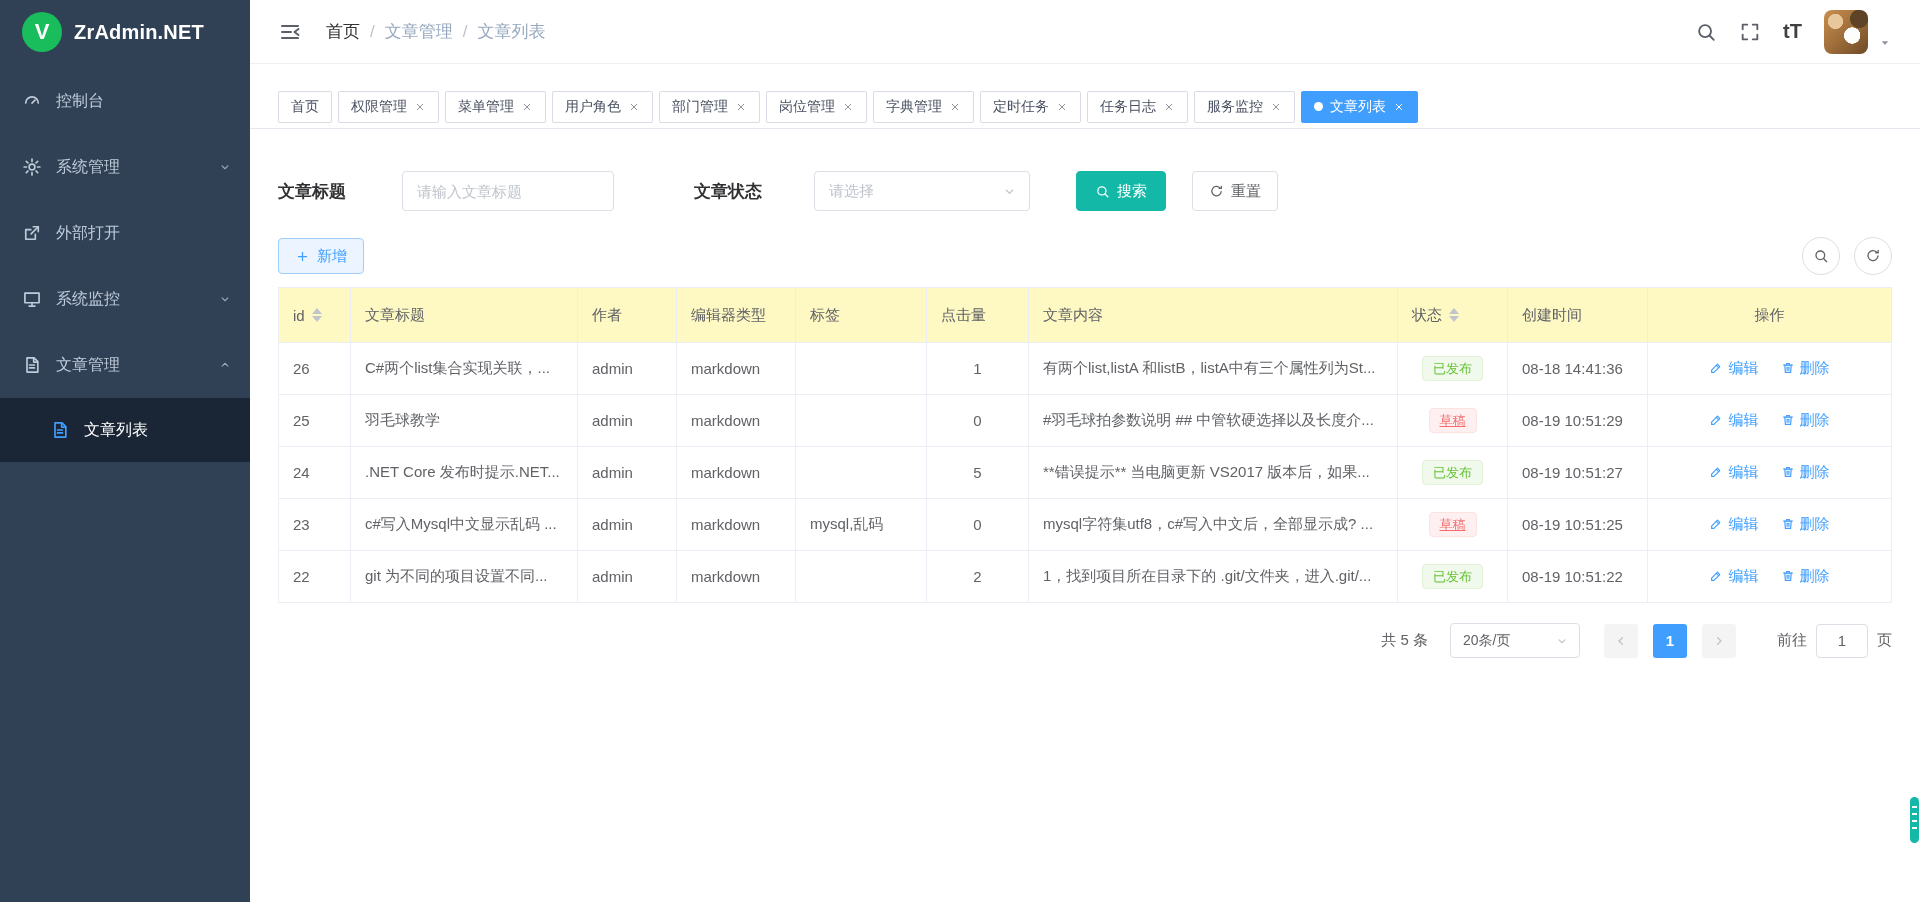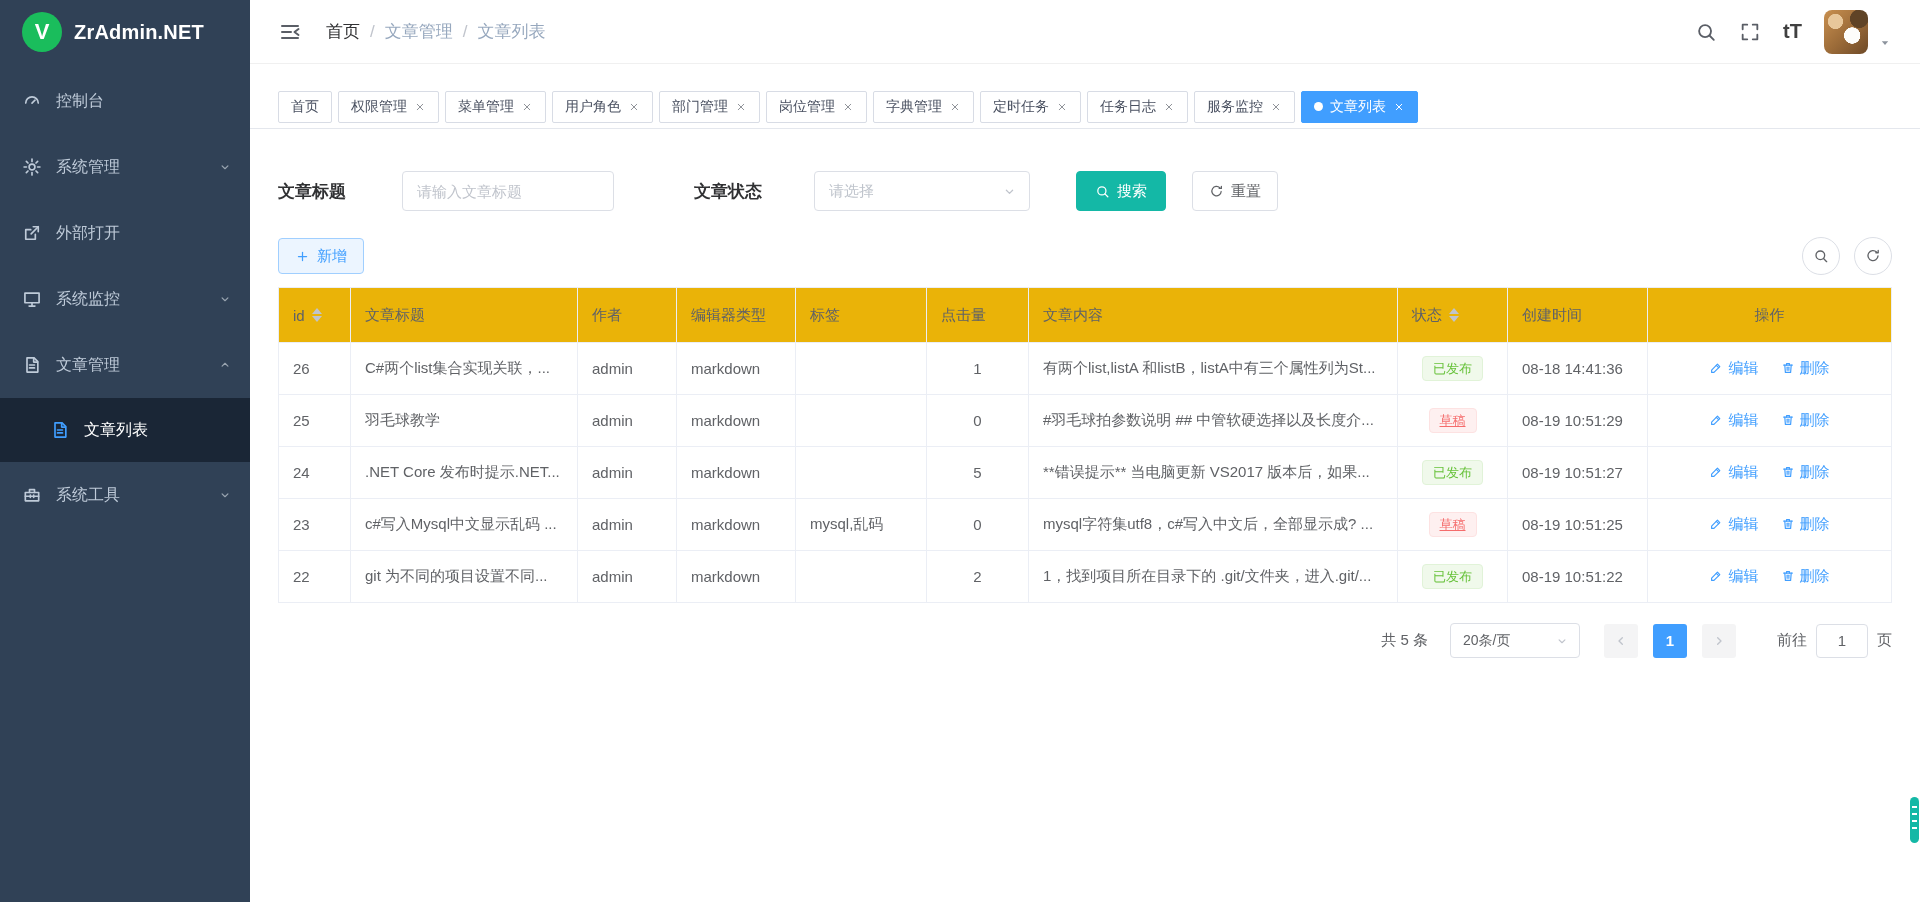--- a/index.html
+++ b/index.html
@@ -71,21 +71,21 @@
   .btn .btn-ico { font-size:15px; display:inline-flex; }
 
   .toolbar-row { margin-top:26px; display:flex; align-items:center; justify-content:space-between; }
   .btn-add { height:36px; padding:0 16px; background:#ecf5ff; border-color:#a0cfff; color:#409eff; }
   .tool-circles { display:flex; gap:14px; }
   .circle-btn { width:38px; height:38px; border-radius:50%; border:1px solid #dcdfe6; background:#fff; color:#606266; display:flex; align-items:center; justify-content:center; font-size:16px; cursor:pointer; }
 
   
   .grid { margin-top:12px; width:100%; border-collapse:collapse; table-layout:fixed; border:1px solid #ebeef5; font-size:15px; }
   .grid th, .grid td { border:1px solid #ebeef5; padding:0 14px; overflow:hidden; white-space:nowrap; text-overflow:ellipsis; text-align:left; }
-  .grid th { height:55px; color:#606266; font-weight:500; background:#eab308; }
+  .grid th { height:55px; color:#606266; font-weight:500; background:#fef9c3; }
   .grid td { height:52px; color:#606266; background:#fff; }
   .grid th:nth-child(10), .grid td:nth-child(6), .grid td:nth-child(8), .grid td:nth-child(10) { text-align:center; }
   .th-wrap { display:inline-flex; align-items:center; }
   .sort-carets { display:inline-flex; flex-direction:column; gap:2px; margin-left:7px; cursor:pointer; }
   .caret-tri { width:0; height:0; border-left:5px solid transparent; border-right:5px solid transparent; }
   .caret-asc { border-bottom:6px solid #c0c4cc; }
   .caret-desc { border-top:6px solid #c0c4cc; }
   .badge { display:inline-block; padding:4px 10px; font-size:13px; border-radius:4px; line-height:1.2; }
   .badge.success { background:#f0f9eb; color:#67c23a; border:1px solid #e1f3d8; }
   .badge.danger { background:#fef0f0; color:#f56c6c; border:1px solid #fde2e2;text-decoration:underline; }
@@ -206,37 +206,20 @@
               <path d="M6 3.5h8.5l4.5 4.5v12.5H6z" fill="none" stroke="currentColor" stroke-width="2" stroke-linecap="round" stroke-linejoin="round"></path>
               <path d="M14 3.5v5h4.5" fill="none" stroke="currentColor" stroke-width="2" stroke-linecap="round" stroke-linejoin="round"></path>
               <path d="M9 12h6" fill="none" stroke="currentColor" stroke-width="2" stroke-linecap="round" stroke-linejoin="round"></path>
               <path d="M9 15.5h6" fill="none" stroke="currentColor" stroke-width="2" stroke-linecap="round" stroke-linejoin="round"></path>
             </svg>
           </span>
           <span class="mi-label">文章列表</span>
 
         </div>
 
-        <div class="menu-item">
-          <span class="mi-icon" data-icon="toolbox-icon">
-            <svg viewBox="0 0 24 24">
-              <path d="M4 9h16v10H4z" fill="none" stroke="currentColor" stroke-width="2" stroke-linecap="round" stroke-linejoin="round"></path>
-              <path d="M9 9V5.5h6V9" fill="none" stroke="currentColor" stroke-width="2" stroke-linecap="round" stroke-linejoin="round"></path>
-              <path d="M4 13.5h16" fill="none" stroke="currentColor" stroke-width="2" stroke-linecap="round" stroke-linejoin="round"></path>
-              <path d="M10 12v3" fill="none" stroke="currentColor" stroke-width="2" stroke-linecap="round" stroke-linejoin="round"></path>
-              <path d="M14 12v3" fill="none" stroke="currentColor" stroke-width="2" stroke-linecap="round" stroke-linejoin="round"></path>
-            </svg>
-          </span>
-          <span class="mi-label">系统工具</span>
-          <span class="arrow" data-icon="chevron-down-icon">
-            <svg viewBox="0 0 24 24">
-              <path d="M7 10l5 5l5-5" fill="none" stroke="currentColor" stroke-width="2" stroke-linecap="round" stroke-linejoin="round"></path>
-            </svg>
-          </span>
-        </div>
 
     </nav>
   </aside>
 
   <div class="main">
 
     <header class="topbar">
       <span class="fold-btn" data-icon="menu-fold-icon">
           <svg viewBox="0 0 24 24">
             <path d="M4 6h16" fill="none" stroke="currentColor" stroke-width="2" stroke-linecap="round" stroke-linejoin="round"></path>

